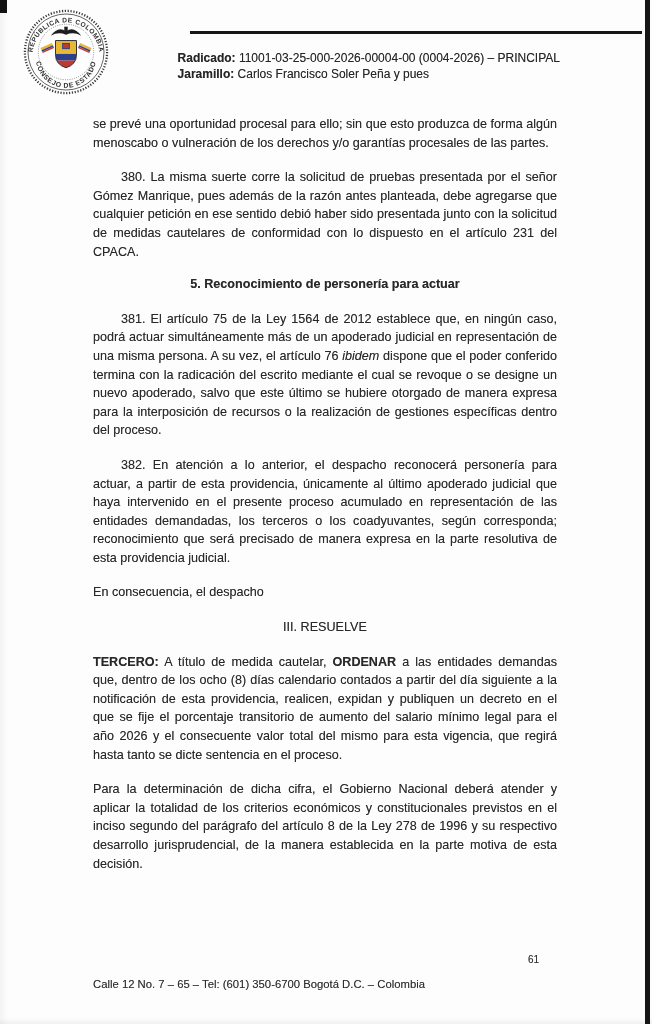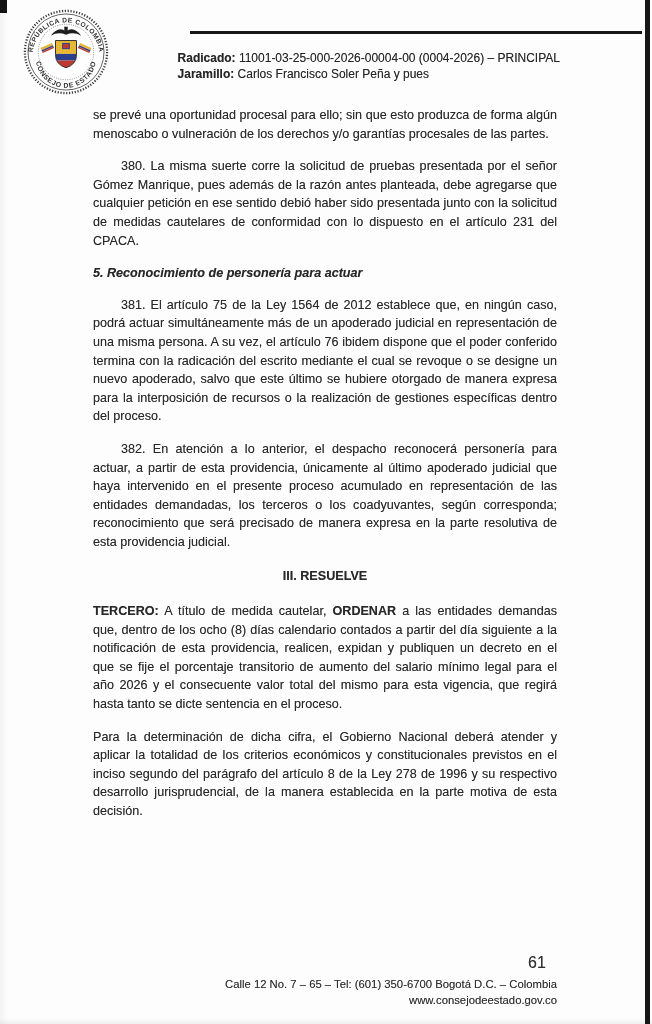--- a/index.html
+++ b/index.html
@@ -21,38 +21,38 @@
   .corner-notch{position:absolute;top:0;left:0;width:7px;height:13px;background:#121212;}
   
   .seal{position:absolute;left:22px;top:9px;width:88px;height:86px;}
   .rule{position:absolute;left:190px;top:31px;width:452px;height:3px;background:#161616;}
   .case-block{
     position:absolute;right:92px;top:51px;text-align:left;
     font-size:12px;line-height:15.5px;color:#262626;
     text-shadow:0 0 .3px rgba(40,40,40,.45);
   }
   .b{font-weight:bold;}
-  .i{}
+  .i{font-style:italic;}
   
   .content{
     position:absolute;left:93px;top:99px;width:464px;
     font-size:12.6px;line-height:18.6px;color:#282828;
     text-shadow:0 0 .3px rgba(40,40,40,.45);
   }
-  .content p{margin:7px 0 14px;text-align:justify;}
+  .content p{margin:16px 0 14px;text-align:justify;}
   .content p.indent{text-indent:28px;}
-  .content p.heading{font-weight:bold;margin:6px 0 13px;text-align:left;font-style:italic;}
-  .content p.center-heading{font-weight:bold;text-align:center;margin:16px 0 16px;}
+  .content p.heading{font-weight:bold;margin:6px 0 13px;text-align:center;}
+  .content p.center-heading{font-weight:normal;text-align:center;margin:16px 0 16px;}
   
   .page-number{
     position:absolute;left:528px;top:954px;
-    font-size:16px;color:#2e2e2e;text-shadow:0 0 .3px rgba(40,40,40,.45);
+    font-size:10px;color:#2e2e2e;text-shadow:0 0 .3px rgba(40,40,40,.45);
   }
   .footer{
-    position:absolute;left:93px;top:976px;width:464px;text-align:right;
+    position:absolute;left:93px;top:976px;width:464px;text-align:left;
     font-size:11.3px;line-height:16px;color:#2e2e2e;
     text-shadow:0 0 .3px rgba(40,40,40,.45);
   }
 </style>
 </head>
 <body>
 
 <div class="page">
 
   <div class="corner-notch"></div>
@@ -111,29 +111,29 @@
     <p>se prevé una oportunidad procesal para ello; sin que esto produzca de forma algún menoscabo o vulneración de los derechos y/o garantías procesales de las partes.</p>
 
     <p class="indent">380. La misma suerte corre la solicitud de pruebas presentada por el señor Gómez Manrique, pues además de la razón antes planteada, debe agregarse que cualquier petición en ese sentido debió haber sido presentada junto con la solicitud de medidas cautelares de conformidad con lo dispuesto en el artículo 231 del CPACA.</p>
 
     <p class="heading">5.  Reconocimiento de personería para actuar</p>
 
     <p class="indent"><span>381. El artículo 75 de la Ley 1564 de 2012 establece que, en ningún caso, podrá actuar simultáneamente más de un apoderado judicial en representación de una misma persona. A su vez, el artículo 76 </span><span class="i">ibidem</span><span> dispone que el poder conferido termina con la radicación del escrito mediante el cual se revoque o se designe un nuevo apoderado, salvo que este último se hubiere otorgado de manera expresa para la interposición de recursos o la realización de gestiones específicas dentro del proceso.</span></p>
 
     <p class="indent">382. En atención a lo anterior, el despacho reconocerá personería para actuar, a partir de esta providencia, únicamente al último apoderado judicial que haya intervenido en el presente proceso acumulado en representación de las entidades demandadas, los terceros o los coadyuvantes, según corresponda; reconocimiento que será precisado de manera expresa en la parte resolutiva de esta providencia judicial.</p>
 
+    <p>En consecuencia, el despacho</p>
 
     <p class="center-heading">III. RESUELVE</p>
 
 
 
     <p><span class="b">TERCERO:</span><span> A título de medida cautelar, </span><span class="b">ORDENAR</span><span> a las entidades demandas que, dentro de los ocho (8) días calendario contados a partir del día siguiente a la notificación de esta providencia, realicen, expidan y publiquen un decreto en el que se fije el porcentaje transitorio de aumento del salario mínimo legal para el año 2026 y el consecuente valor total del mismo para esta vigencia, que regirá hasta tanto se dicte sentencia en el proceso.</span></p>
 
     <p>Para la determinación de dicha cifra, el Gobierno Nacional deberá atender y aplicar la totalidad de los criterios económicos y constitucionales previstos en el inciso segundo del parágrafo del artículo 8 de la Ley 278 de 1996 y su respectivo desarrollo jurisprudencial, de la manera establecida en la parte motiva de esta decisión.</p>
   </div>
 
   <div class="page-number">61</div>
   <div class="footer">
     <div>Calle 12 No. 7 – 65 – Tel: (601) 350-6700 Bogotá D.C. – Colombia</div>
-    <div>www.consejodeestado.gov.co</div>
   </div>
 
 </div>
 
 </body></html>

